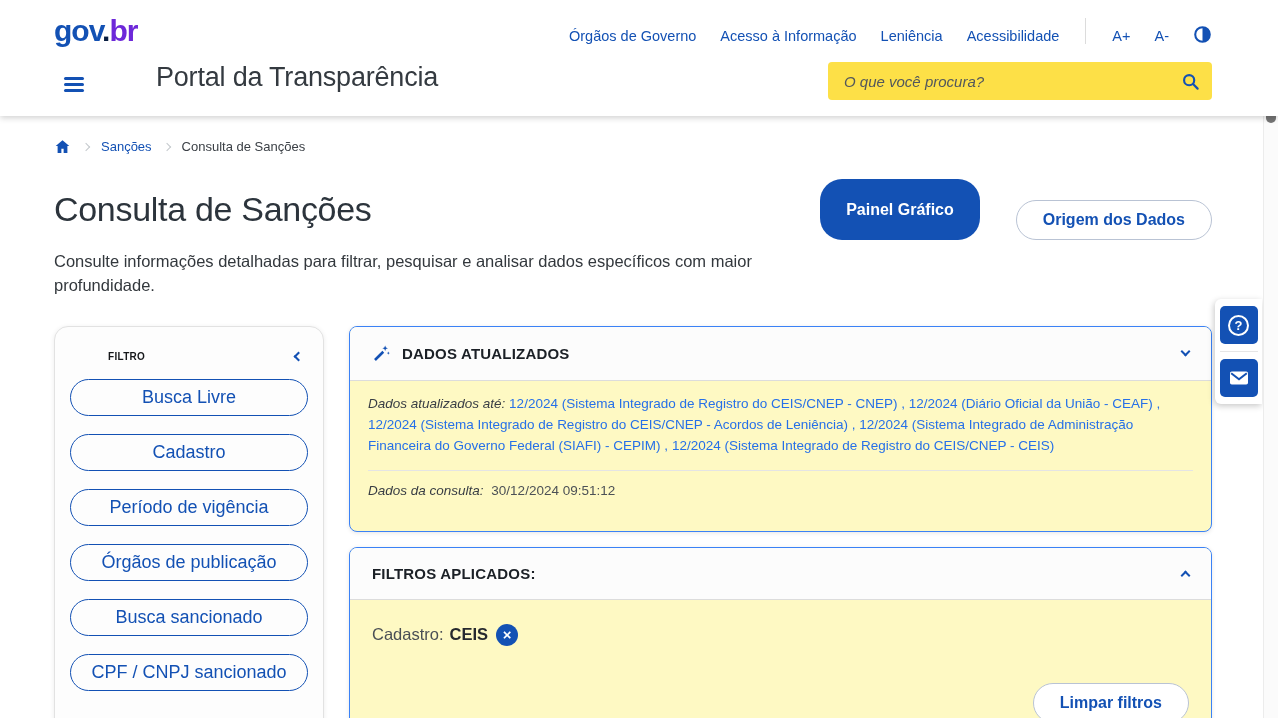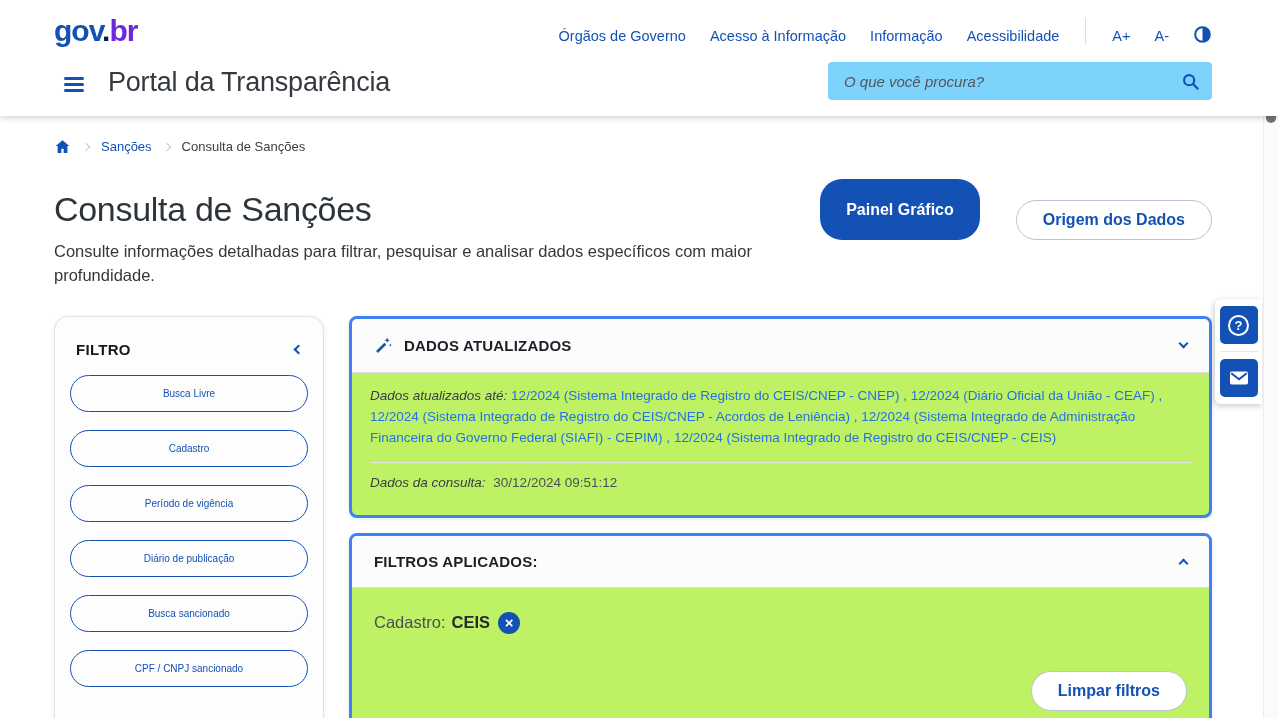--- a/index.html
+++ b/index.html
@@ -26,29 +26,29 @@
   .lg-gov { color: #1351B4; }
   .lg-dot { color: #071D41; }
   .lg-br  { color: #6d28d9; }
   .top-nav { display: flex; align-items: flex-end; gap: 24px; }
   .top-nav a { color: #1351B4; font-size: 14.5px; }
   .nav-vdiv { width: 1px; height: 26px; background: #dcdcdc; margin: 0 2px; }
   .font-btn { font-size: 14px; font-weight: 500; }
   .contrast-icon svg { width: 19px; height: 19px; display: block; }
 
   .h-row2 { display: flex; justify-content: space-between; align-items: flex-start; margin-top: 6px; }
-  .brand { display: flex; align-items: flex-end; }
+  .brand { display: flex; align-items: center; gap: 48px; }
   .menu-button { margin: 13px 10px 0 6px; cursor: pointer; padding: 4px; }
   .hamburger { display: block; width: 20px; height: 2.6px; background: #1351B4; border-radius: 2px;
                box-shadow: 0 6px 0 #1351B4, 0 -6px 0 #1351B4; margin: 8px 0; }
   .brand-text { margin-left: 10px; }
   .site-title { font-size: 27px; font-weight: 500; color: #343a40; letter-spacing: -.2px; cursor: pointer; }
   .site-sub { font-size: 14.5px; color: #3b4046; margin-top: 6px; }
   .search-box {
-    width: 384px; height: 38px; background: #7dd3fc; border-radius: 4px;
+    width: 384px; height: 38px; background: #fde047; border-radius: 4px;
     display: flex; align-items: center; padding: 0 12px 0 16px; margin-top: 4px; justify-content: flex-end;
   }
   .search-box input {
     flex: 1; border: none; background: transparent; outline: none;
     font-family: "Liberation Sans", sans-serif; font-size: 15px; font-style: italic; color: #444;
   }
   .search-box input::placeholder { color: #52575c; font-style: italic; }
   .search-icon { cursor: pointer; display: flex; }
   .search-icon svg { width: 19px; height: 19px; }
 
@@ -63,63 +63,63 @@
   .bc-current { color: #3b4046; font-weight: 500; }
 
   .title-row { display: flex; justify-content: space-between; align-items: center; margin-top: 24px; }
   .page-title { font-size: 34px; font-weight: 400; color: #2c343c; letter-spacing: -.3px; }
   .title-actions { display: flex; gap: 36px; }
   .btn { font-family: "Liberation Sans", sans-serif; font-size: 16px; font-weight: 700;
          border-radius: 22px; padding: 10px 26px; cursor: pointer; }
   .btn-primary { background: #1351B4; color: #fff; border: none; }
   .btn-outline { background: #fff; color: #1351B4; border: 1px solid #b9c3d4; margin-top: 21px; }
 
-  .page-desc { font-size: 16.5px; line-height: 1.45; color: #33383d; max-width: 775px; }
+  .page-desc { margin-top: 10px; font-size: 16.5px; line-height: 1.45; color: #33383d; max-width: 775px; }
 
   .columns { display: flex; gap: 25px; align-items: flex-start; margin-top: 28px; }
 
   
   .filter-card {
     width: 270px; min-height: 470px;
     background: #fdfdfd; border: 1px solid #e2e2e2; border-radius: 14px;
     box-shadow: 0 1px 5px rgba(0,0,0,.08);
     padding: 24px 15px 24px;
   }
   .filter-head { display: flex; justify-content: space-between; align-items: center; padding: 0 6px; }
-  .filter-title { font-size: 15px; font-weight: 700; color: #16181b; letter-spacing: .3px; }
+  .filter-title { font-size: 10px; font-weight: 700; color: #16181b; letter-spacing: .3px; margin-left: 32px; }
   .chev { display: inline-block; width: 7px; height: 7px; border-right: 2.2px solid #1351B4;
           border-bottom: 2.2px solid #1351B4; cursor: pointer; }
   .chev-left { transform: rotate(135deg); }
   .chev-down { transform: rotate(45deg); margin-top: -3px; }
   .chev-up   { transform: rotate(225deg); margin-top: 4px; }
   .filter-btn {
     display: block; width: 100%; height: 37px; margin-top: 18px;
     background: #fdfdfd; border: 1px solid #1351B4; border-radius: 19px;
-    color: #1351B4; font-family: "Liberation Sans", sans-serif; font-size: 10px; font-weight: 500;
+    color: #1351B4; font-family: "Liberation Sans", sans-serif; font-size: 18px; font-weight: 500;
     cursor: pointer;
   }
   .filter-btn:first-of-type { margin-top: 17px; }
 
   
   .main-col { flex: 1; display: flex; flex-direction: column; gap: 15px; }
-  .panel { background: #bef264; border: 3px solid #3b82f6; border-radius: 8px;
+  .panel { background: #fef9c3; border: 1px solid #3b82f6; border-radius: 8px;
            box-shadow: 0 1px 4px rgba(0,0,0,.10); overflow: hidden; }
   .panel-head { display: flex; justify-content: space-between; align-items: center;
                 padding: 17px 22px; background: #fcfcfc; border-bottom: 1px solid #dcdcdc; }
   .panel-head-left { display: flex; align-items: center; gap: 11px; }
   .panel-title { font-size: 15px; font-weight: 700; color: #1b2026; letter-spacing: .2px; }
   .wand-icon svg { width: 19px; height: 19px; display: block; }
 
   .du-body { padding: 13px 18px 0; }
   .du-text { font-size: 13.5px; line-height: 1.55; }
   .du-label { font-style: italic; color: #383d44; font-weight: 500; }
   .du-link { color: #2670E8; }
   .du-sep { color: #2670E8; }
   .du-divider { border-top: 1px solid #e4e4e4; margin-top: 13px; }
-  .du-consulta { padding: 12px 18px 25px; font-size: 13.5px; }
+  .du-consulta { padding: 12px 18px 33px; font-size: 13.5px; }
   .du-consulta .du-label { margin-right: 4px; }
   .du-value { color: #4c5156; }
 
   .fa-body { padding: 24px 22px 18px; }
   .chip-row { display: flex; align-items: center; font-size: 16.5px; color: #4a4f55; }
   .chip-value { font-weight: 700; color: #26292e; margin-left: 6px; }
   .chip-remove { width: 22px; height: 22px; border-radius: 50%; background: #1351B4; border: none;
                  color: #fff; font-size: 15px; font-weight: 700; line-height: 21px; text-align: center;
                  margin-left: 8px; cursor: pointer; padding: 0;
                  font-family: "Liberation Sans", sans-serif; }
@@ -149,21 +149,21 @@
 <body>
 
 <header class="site-header">
   <div class="h-row1">
     <div class="logo">
       <span class="lg-gov">gov</span><span class="lg-dot">.</span><span class="lg-br">br</span>
     </div>
     <nav class="top-nav">
       <a>Órgãos de Governo</a>
       <a>Acesso à Informação</a>
-      <a>Informação</a>
+      <a>Leniência</a>
       <a>Acessibilidade</a>
       <span class="nav-vdiv"></span>
       <a class="font-btn">A+</a>
       <a class="font-btn">A-</a>
       <span class="contrast-icon">
         <svg viewBox="0 0 24 24">
             <circle cx="12" cy="12" r="9.2" fill="none" stroke="#1351B4" stroke-width="2.6"></circle>
             <path d="M12 2.8a9.2 9.2 0 0 1 0 18.4z" fill="#1351B4"></path>
           </svg>
       </span>
@@ -217,21 +217,21 @@
   <div class="columns">
 
     <aside class="filter-card">
       <div class="filter-head">
         <span class="filter-title">FILTRO</span>
         <span class="chev chev-left"></span>
       </div>
       <button class="filter-btn">Busca Livre</button>
       <button class="filter-btn">Cadastro</button>
       <button class="filter-btn">Período de vigência</button>
-      <button class="filter-btn">Diário de publicação</button>
+      <button class="filter-btn">Órgãos de publicação</button>
       <button class="filter-btn">Busca sancionado</button>
       <button class="filter-btn">CPF / CNPJ sancionado</button>
     </aside>
 
     <div class="main-col">
 
       <section class="panel">
         <div class="panel-head">
           <div class="panel-head-left">
             <span class="wand-icon">

